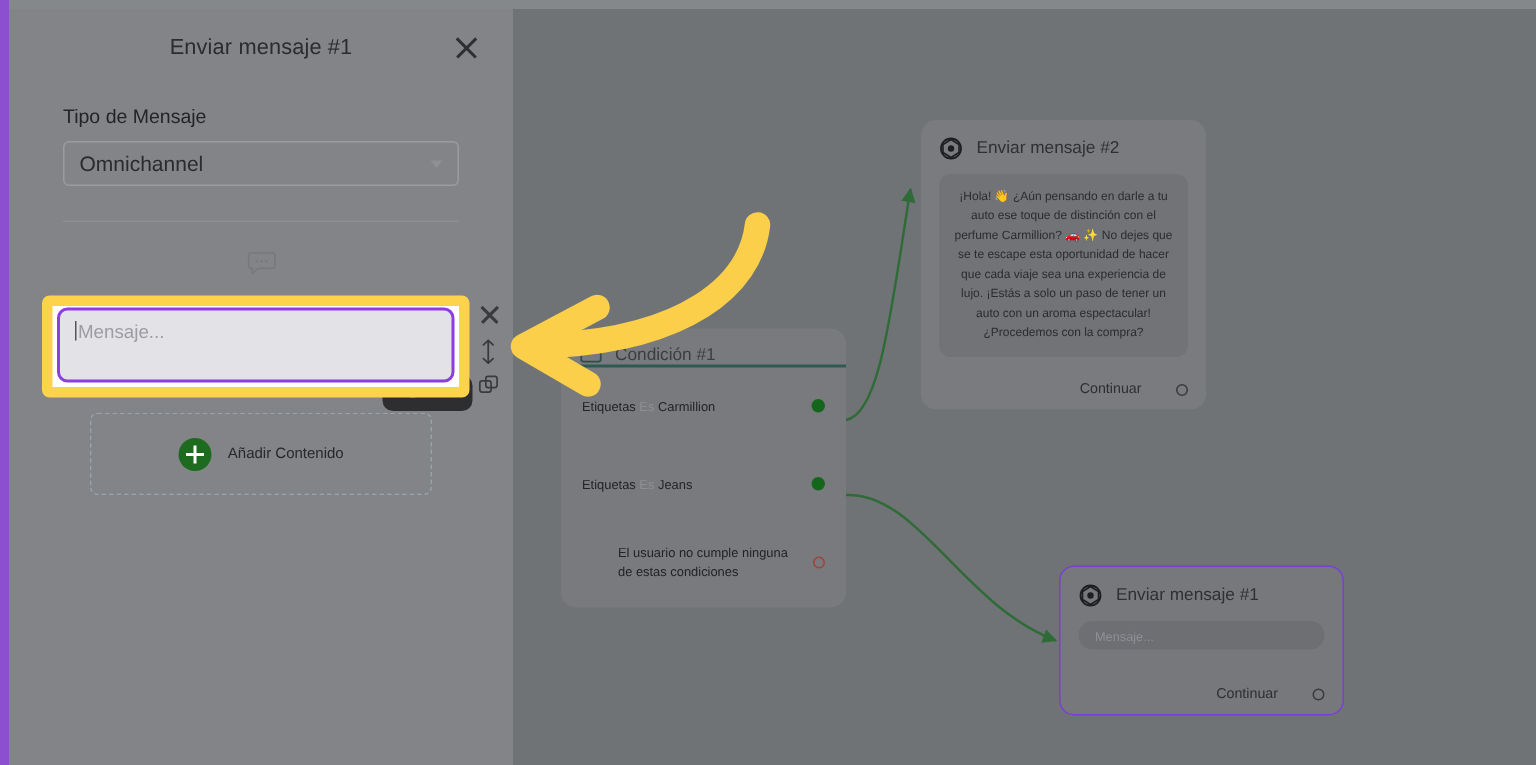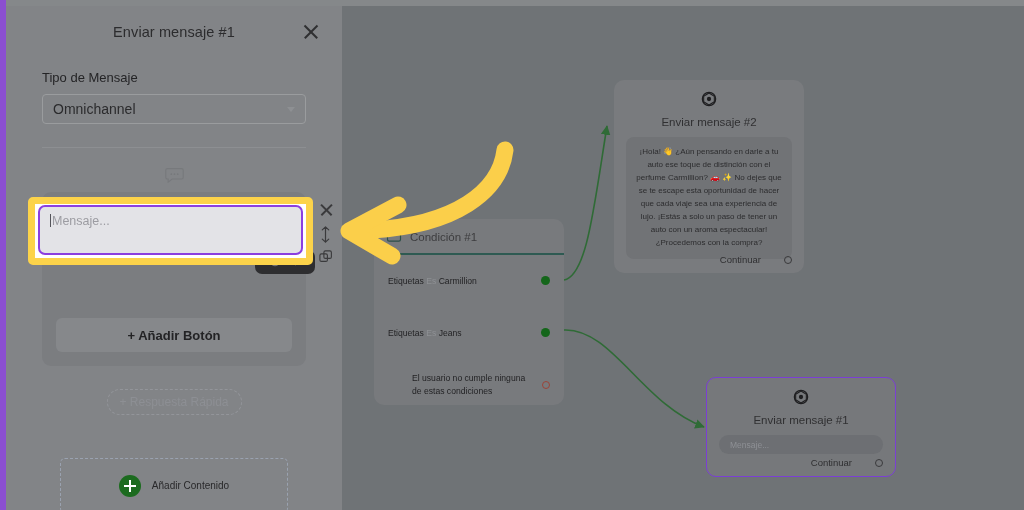--- a/index.html
+++ b/index.html
@@ -191,21 +191,20 @@
     z-index: 5;
   }
   .node {
     position: absolute;
     border-radius: 10px;
     background: #797b7e;
   }
   .node-header {
     display: flex; align-items: center; gap: 9px;
     padding: 11px 12px 9px 12px;
-    flex-direction: column;
   }
   .node-title { font-size: 11.5px; color: #303032; }
   .node-icon svg { display: block; }
 
   
   #node-msg2 { left: 272px; top: 74px; width: 190px; height: 193px; }
   #node-msg2 .msg-bubble {
     margin: 0 12px;
     background: #717376;
     border-radius: 8px;
@@ -221,21 +220,21 @@
   }
   .node-footer span { font-size: 9.5px; color: #2f2f31; }
   .port-o {
     width: 8px; height: 8px; border-radius: 50%;
     border: 1.3px solid #3a3a3c; background: transparent;
   }
 
   
   #node-cond { left: 32px; top: 213px; width: 190px; height: 186px; background:#787a7d; }
   #node-cond .cond-head {
-    padding: 11px 12px 10px 12px;
+    padding: 11px 12px 0 12px;
     display:flex; align-items:center; gap: 8px;
   }
   .cond-title { font-size: 11.5px; color:#3d3d3f; }
   .cond-underline { height: 1.6px; background:#2e5a52; margin: 0 0 0 0; }
   .cond-row {
     display: flex; align-items: center; justify-content: space-between;
     padding: 0 14px; height: 52px;
   }
   .cond-label { font-size: 8.6px; color: #232325; }
   .cond-label .es { color: #8e9094; }
@@ -381,26 +380,20 @@
 
       <div class="bubble-icon">
         <svg width="19" height="16" viewBox="0 0 24 20">
           <path d="M3 2 H21 A2 2 0 0 1 23 4 V13 A2 2 0 0 1 21 15 H9 L4 19 V15 H3 A2 2 0 0 1 1 13 V4 A2 2 0 0 1 3 2 Z" fill="none" stroke="#77797c" stroke-width="1.4"></path>
           <circle cx="8" cy="9" r="1.1" fill="#77797c"></circle>
           <circle cx="12" cy="9" r="1.1" fill="#77797c"></circle>
           <circle cx="16" cy="9" r="1.1" fill="#77797c"></circle>
         </svg>
       </div>
 
-      <div class="msg-card">
-        <div style="height:56px"></div>
-        <div class="add-btn-row">
-          <span>+ Añadir Botón</span>
-        </div>
-      </div>
 
       <div class="quick-reply">
         <span>+ Respuesta Rápida</span>
       </div>
 
       <div class="add-content">
         <span class="plus-circle"></span>
         <span>Añadir Contenido</span>
       </div>
     </div>

